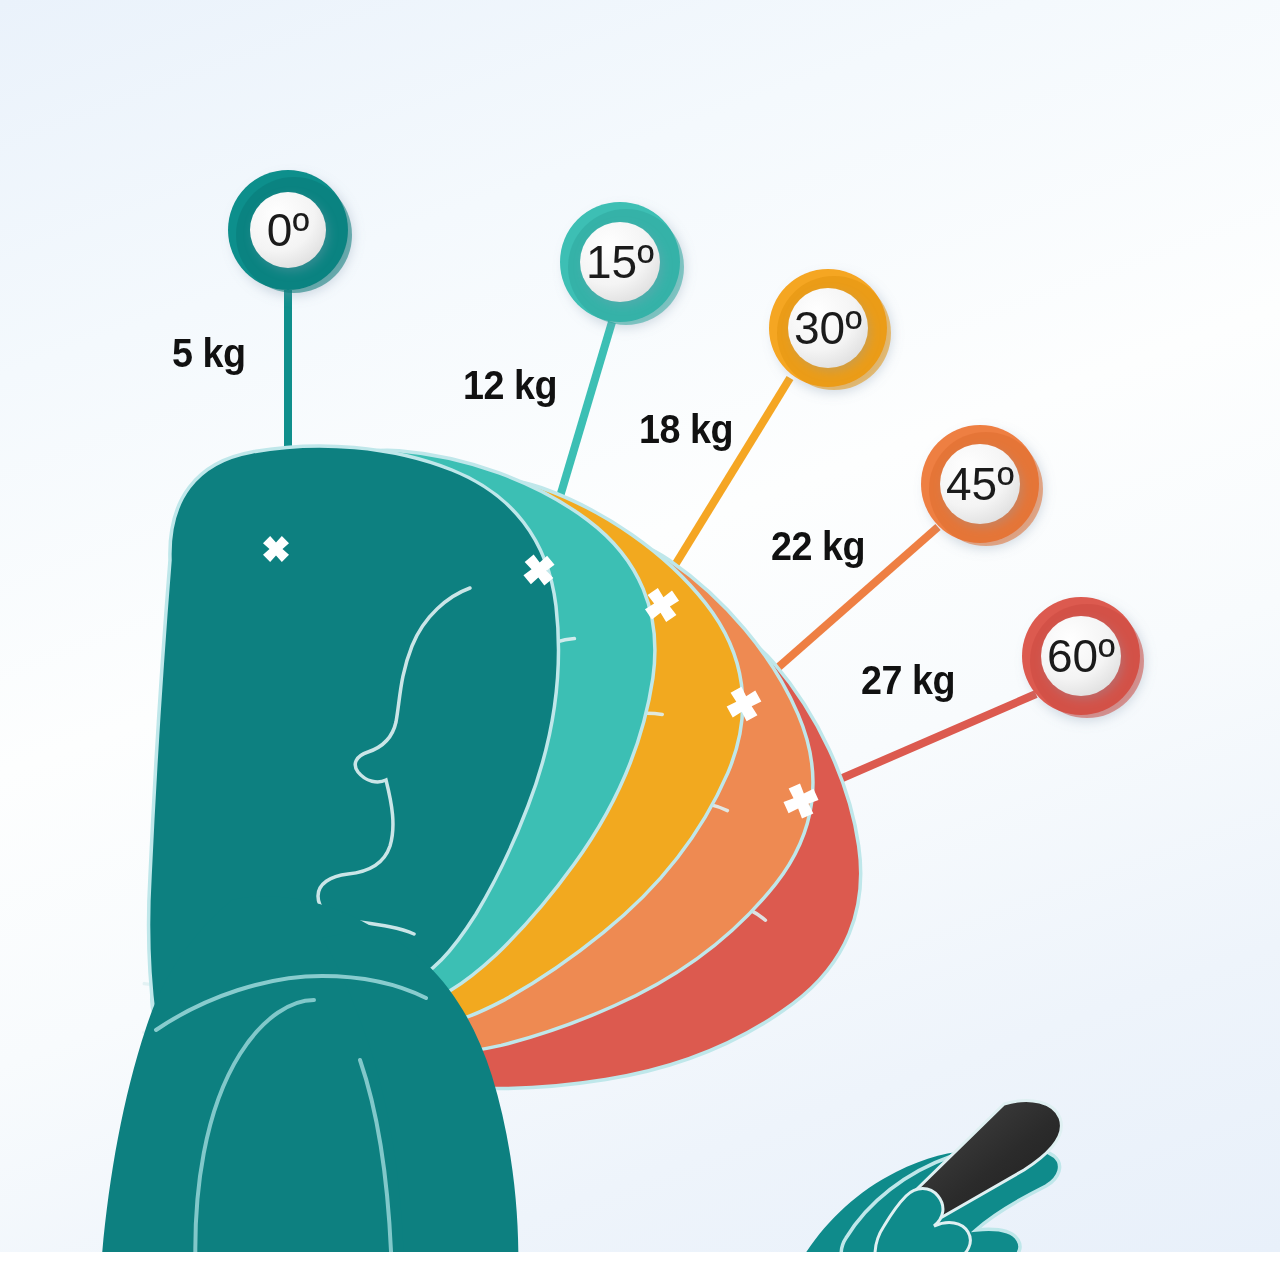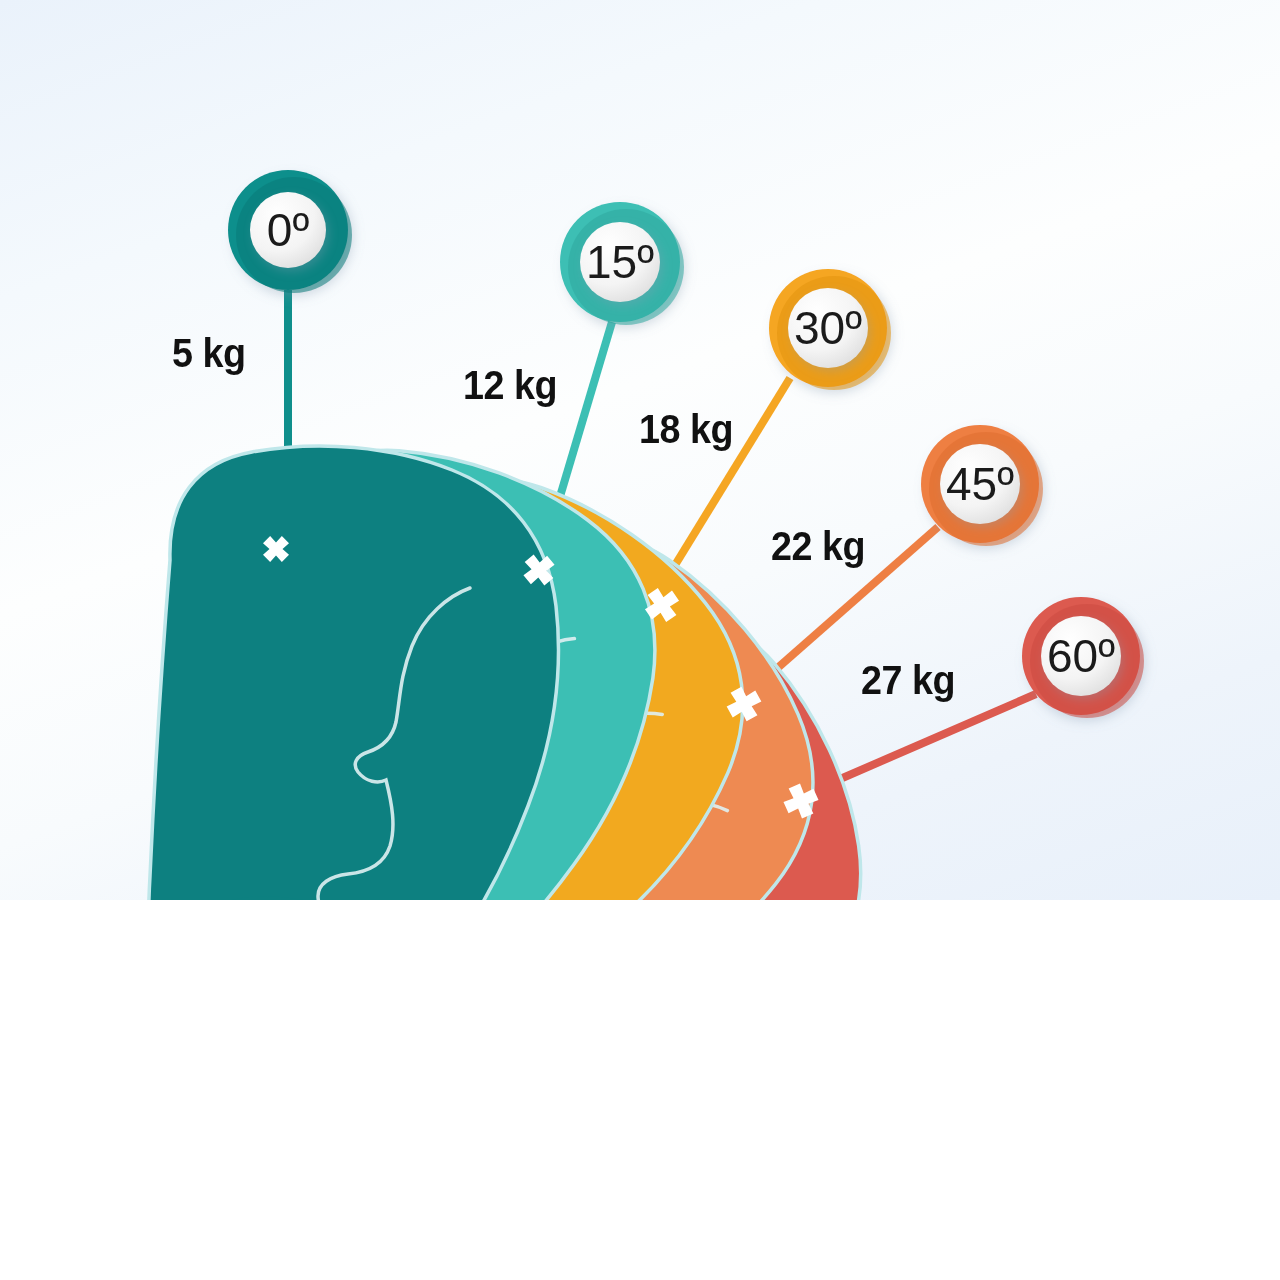--- a/index.html
+++ b/index.html
@@ -6,21 +6,21 @@
     margin: 0;
     padding: 0;
     width: 1280px;
     height: 1280px;
     overflow: hidden;
     font-family: "Liberation Sans", sans-serif;
   }
   #stage {
     position: relative;
     width: 1280px;
-    height: 900px;
+    height: 1252px;
     background: linear-gradient(160deg, #eaf2fb 0%, #f4f9fd 22%, #fdfefe 45%, #f8fbfd 62%, #eef4fb 82%, #e8f0fa 100%);
     overflow: hidden;
   }
   #scene { position: absolute; inset: 0; }
   .marker-label {
     position: absolute;
     font-family: "Liberation Sans", sans-serif;
     font-weight: bold;
     font-size: 41px;
     color: #111111;

